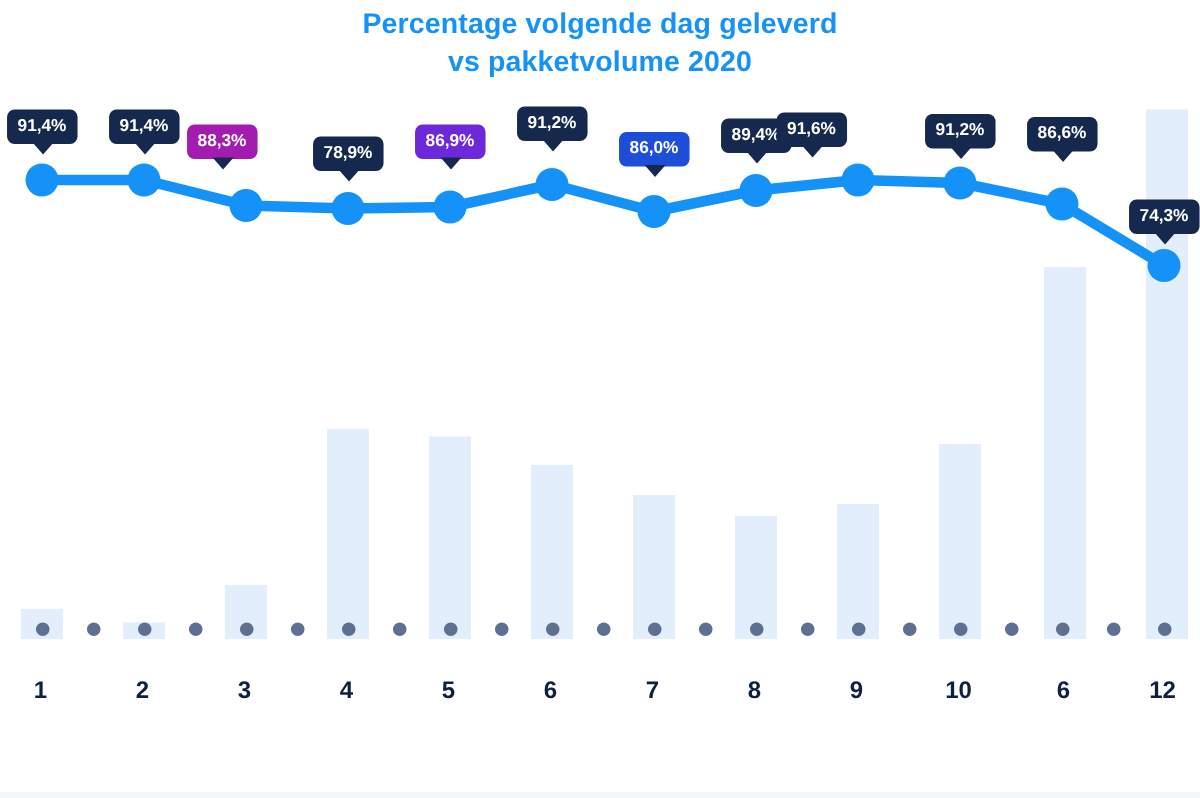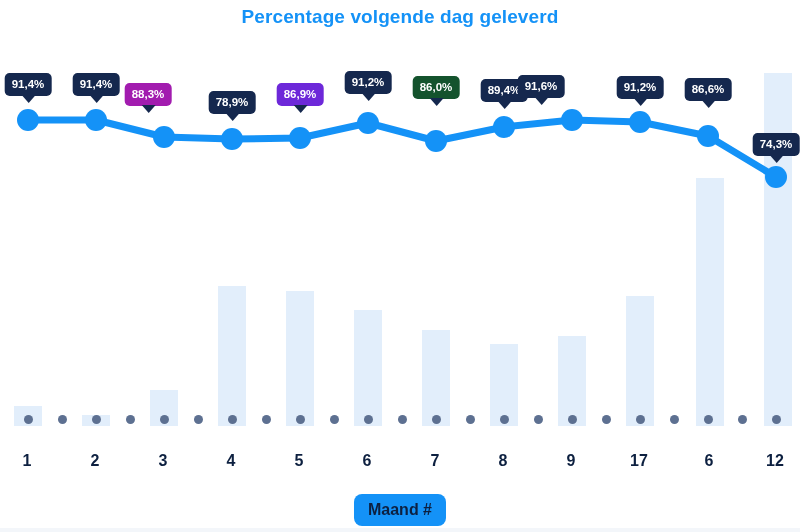--- a/index.html
+++ b/index.html
@@ -134,20 +134,21 @@
     background: #f3f6fa;
   }
 </style>
 </head>
 <body>
 
 <div id="chart-root">
 
   <div id="chart-title">
     <span class="line">Percentage volgende dag geleverd</span>
+    <span class="line">vs pakketvolume 2020</span>
   </div>
 
   <div id="plot-area">
     <div id="bars-layer">
         <div class="bar" style="left: 14px; width: 28px; height: 20px; background: rgb(226, 238, 251);"></div>
         <div class="bar" style="left: 82px; width: 28px; height: 11px; background: rgb(226, 238, 251);"></div>
         <div class="bar" style="left: 150px; width: 28px; height: 36px; background: rgb(226, 238, 251);"></div>
         <div class="bar" style="left: 218px; width: 28px; height: 140px; background: rgb(226, 238, 251);"></div>
         <div class="bar" style="left: 286px; width: 28px; height: 135px; background: rgb(226, 238, 251);"></div>
         <div class="bar" style="left: 354px; width: 28px; height: 116px; background: rgb(226, 238, 251);"></div>
@@ -200,41 +201,40 @@
         <div class="axis-dot" style="left: 737.5px; top: 414.5px; width: 9px; height: 9px; background: rgb(93, 112, 145);"></div>
         <div class="axis-dot" style="left: 771.5px; top: 414.5px; width: 9px; height: 9px; background: rgb(93, 112, 145);"></div>
       </div>
     <div id="callouts-layer">
         <div class="callout" style="left: 28px; top: 73px; background: rgb(21, 40, 78); color: rgb(255, 255, 255);">91,4%</div>
         <div class="callout" style="left: 96px; top: 73px; background: rgb(21, 40, 78); color: rgb(255, 255, 255);">91,4%</div>
         <div class="callout" style="left: 148px; top: 83px; background: #a21caf; color: rgb(255, 255, 255);">88,3%</div>
         <div class="callout" style="left: 232px; top: 91px; background: rgb(21, 40, 78); color: rgb(255, 255, 255);">78,9%</div>
         <div class="callout" style="left: 300px; top: 83px; background: #6d28d9; color: rgb(255, 255, 255);">86,9%</div>
         <div class="callout" style="left: 368px; top: 71px; background: rgb(21, 40, 78); color: rgb(255, 255, 255);">91,2%</div>
-        <div class="callout" style="left: 436px; top: 76px; background: #14532d; color: rgb(255, 255, 255);">86,0%</div>
+        <div class="callout" style="left: 436px; top: 88px; background: #1d4ed8; color: rgb(255, 255, 255);">86,0%</div>
         <div class="callout" style="left: 504px; top: 79px; background: rgb(21, 40, 78); color: rgb(255, 255, 255);">89,4%</div>
         <div class="callout" style="left: 541px; top: 75px; background: rgb(21, 40, 78); color: rgb(255, 255, 255);">91,6%</div>
         <div class="callout" style="left: 640px; top: 76px; background: rgb(21, 40, 78); color: rgb(255, 255, 255);">91,2%</div>
         <div class="callout" style="left: 708px; top: 78px; background: rgb(21, 40, 78); color: rgb(255, 255, 255);">86,6%</div>
         <div class="callout" style="left: 776px; top: 133px; background: rgb(21, 40, 78); color: rgb(255, 255, 255);">74,3%</div>
       </div>
   </div>
 
   <div id="x-axis">
       <div class="x-tick" style="left: 27px; color: rgb(13, 32, 64);">1</div>
       <div class="x-tick" style="left: 95px; color: rgb(13, 32, 64);">2</div>
       <div class="x-tick" style="left: 163px; color: rgb(13, 32, 64);">3</div>
       <div class="x-tick" style="left: 231px; color: rgb(13, 32, 64);">4</div>
       <div class="x-tick" style="left: 299px; color: rgb(13, 32, 64);">5</div>
       <div class="x-tick" style="left: 367px; color: rgb(13, 32, 64);">6</div>
       <div class="x-tick" style="left: 435px; color: rgb(13, 32, 64);">7</div>
       <div class="x-tick" style="left: 503px; color: rgb(13, 32, 64);">8</div>
       <div class="x-tick" style="left: 571px; color: rgb(13, 32, 64);">9</div>
-      <div class="x-tick" style="left: 639px; color: rgb(13, 32, 64);">17</div>
+      <div class="x-tick" style="left: 639px; color: rgb(13, 32, 64);">10</div>
       <div class="x-tick" style="left: 709px; color: rgb(13, 32, 64);">6</div>
       <div class="x-tick" style="left: 775px; color: rgb(13, 32, 64);">12</div>
     </div>
 
-  <div id="axis-title-badge">Maand #</div>
 
   <div id="bottom-strip"></div>
 
 </div>
 
 </body></html>

